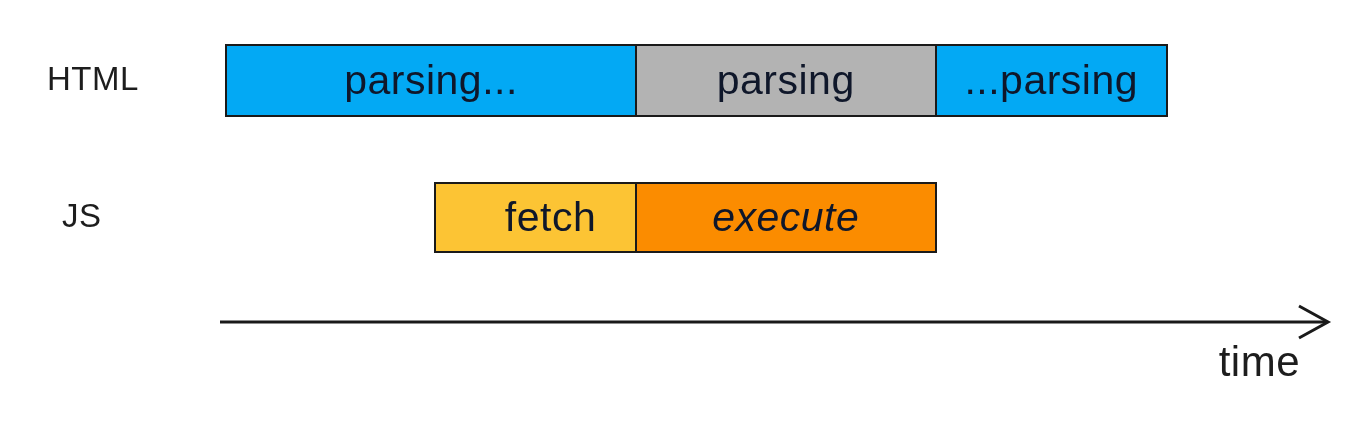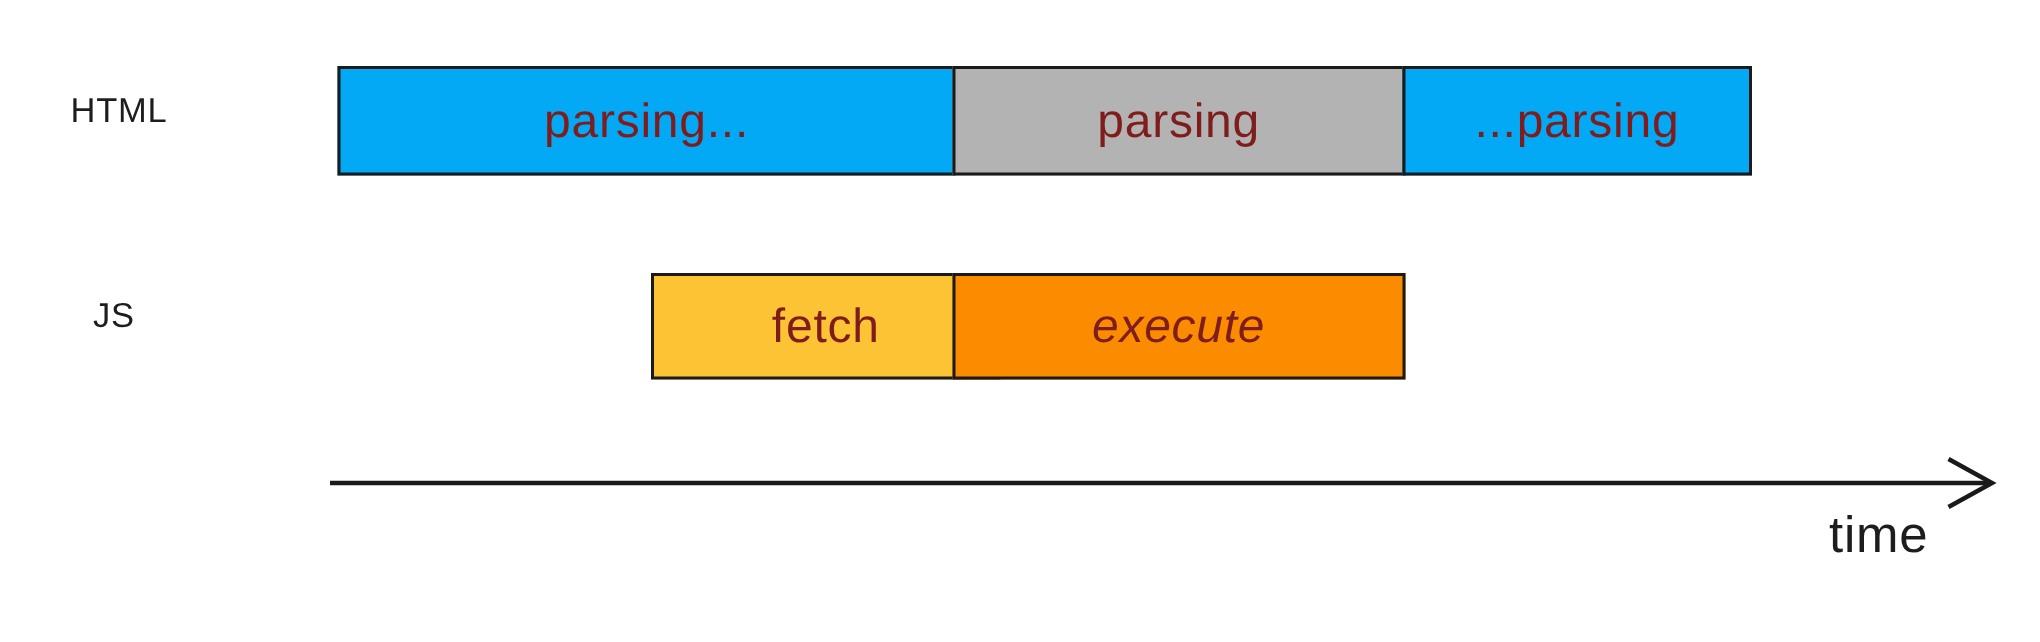--- a/index.html
+++ b/index.html
@@ -11,40 +11,40 @@
     position: relative;
     width: 1360px;
     height: 428px;
     background: #ffffff;
     font-family: "Liberation Sans", sans-serif;
     color: #1d1d1d;
     overflow: hidden;
   }
   .row-label {
     position: absolute;
-    font-size: 23px;
+    font-size: 33px;
     font-weight: 400;
     color: #1d1d1d;
     letter-spacing: 0.5px;
   }
   .row-label.html { left: 47px; top: 60px; }
   .row-label.js   { left: 62px; top: 197px; }
 
   .seg {
     position: absolute;
     box-sizing: border-box;
     border: 2.5px solid #1a1a1a;
     display: flex;
     align-items: center;
     justify-content: center;
   }
   .seg span {
-    font-size: 32px;
+    font-size: 41px;
     letter-spacing: 0.5px;
-    color: #7f1d1d;
+    color: #0f172a;
     white-space: nowrap;
   }
   
   .seg.html-row { top: 44px; height: 73px; }
   .seg.parsing-start { left: 225px; width: 412px; }
   .seg.blocked       { left: 634.5px; width: 302.5px; }
   .seg.parsing-end   { left: 934.5px; width: 233.5px; }
 
   
   .seg.js-row { top: 182px; height: 71px; }
@@ -54,22 +54,22 @@
   .axis-svg {
     position: absolute;
     left: 218px;
     top: 300px;
   }
   .time-label {
     position: absolute;
     left: 1205px;
     top: 338px;
     width: 95px;
-    text-align: center;
-    font-size: 34px;
+    text-align: right;
+    font-size: 42px;
     color: #1d1d1d;
     letter-spacing: 0.5px;
   }
 </style>
 </head>
 <body>
 
 <div class="canvas">
 
   <div class="row-label html">HTML</div>

